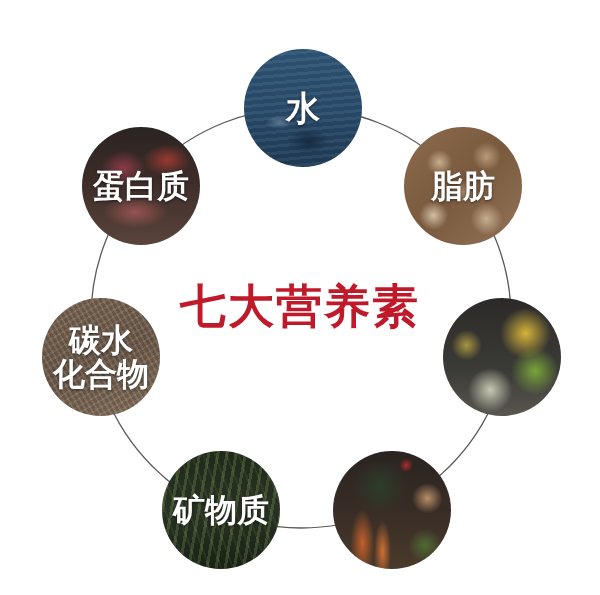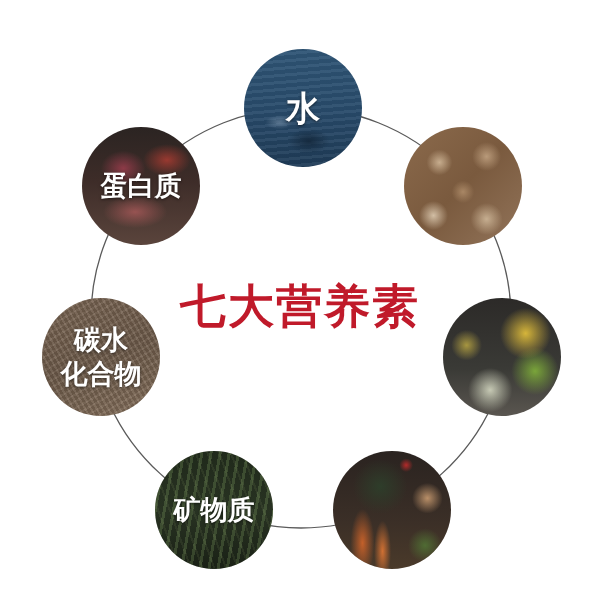--- a/index.html
+++ b/index.html
@@ -32,21 +32,21 @@
     display: flex;
     align-items: center;
     justify-content: center;
     box-sizing: border-box;
   }
   .node .label {
     position: relative;
     z-index: 2;
     color: #ffffff;
     font-weight: bold;
-    font-size: 27px;
+    font-size: 32px;
     line-height: 34px;
     text-align: center;
     text-shadow: 0 1px 3px rgba(0,0,0,0.55);
     white-space: pre-line;
   }
   .node .tex {
     position: absolute; inset: 0;
     z-index: 1;
   }
   
@@ -119,31 +119,32 @@
 
 <div class="title" style="color:#c01a2a;">七大营养素</div>
 
 <div class="node n-water" style="left:244px; top:49px;">
   <div class="tex"></div>
   <span class="label" style="font-size:34px;">水</span>
 </div>
 
 <div class="node n-fat" style="left:404px; top:127px;">
   <div class="tex"></div>
+  <span class="label">脂肪</span>
 </div>
 
 <div class="node n-vitamin" style="left:443px; top:298px;">
   <div class="tex"></div>
 </div>
 
 <div class="node n-fiber" style="left:333px; top:451px;">
   <div class="tex"></div>
 </div>
 
-<div class="node n-mineral" style="left:155px; top:451px;">
+<div class="node n-mineral" style="left:162px; top:451px;">
   <div class="tex"></div>
   <span class="label">矿物质</span>
 </div>
 
 <div class="node n-carbs" style="left:42px; top:298px;">
   <div class="tex"></div>
   <span class="label">碳水
 化合物</span>
 </div>
 

